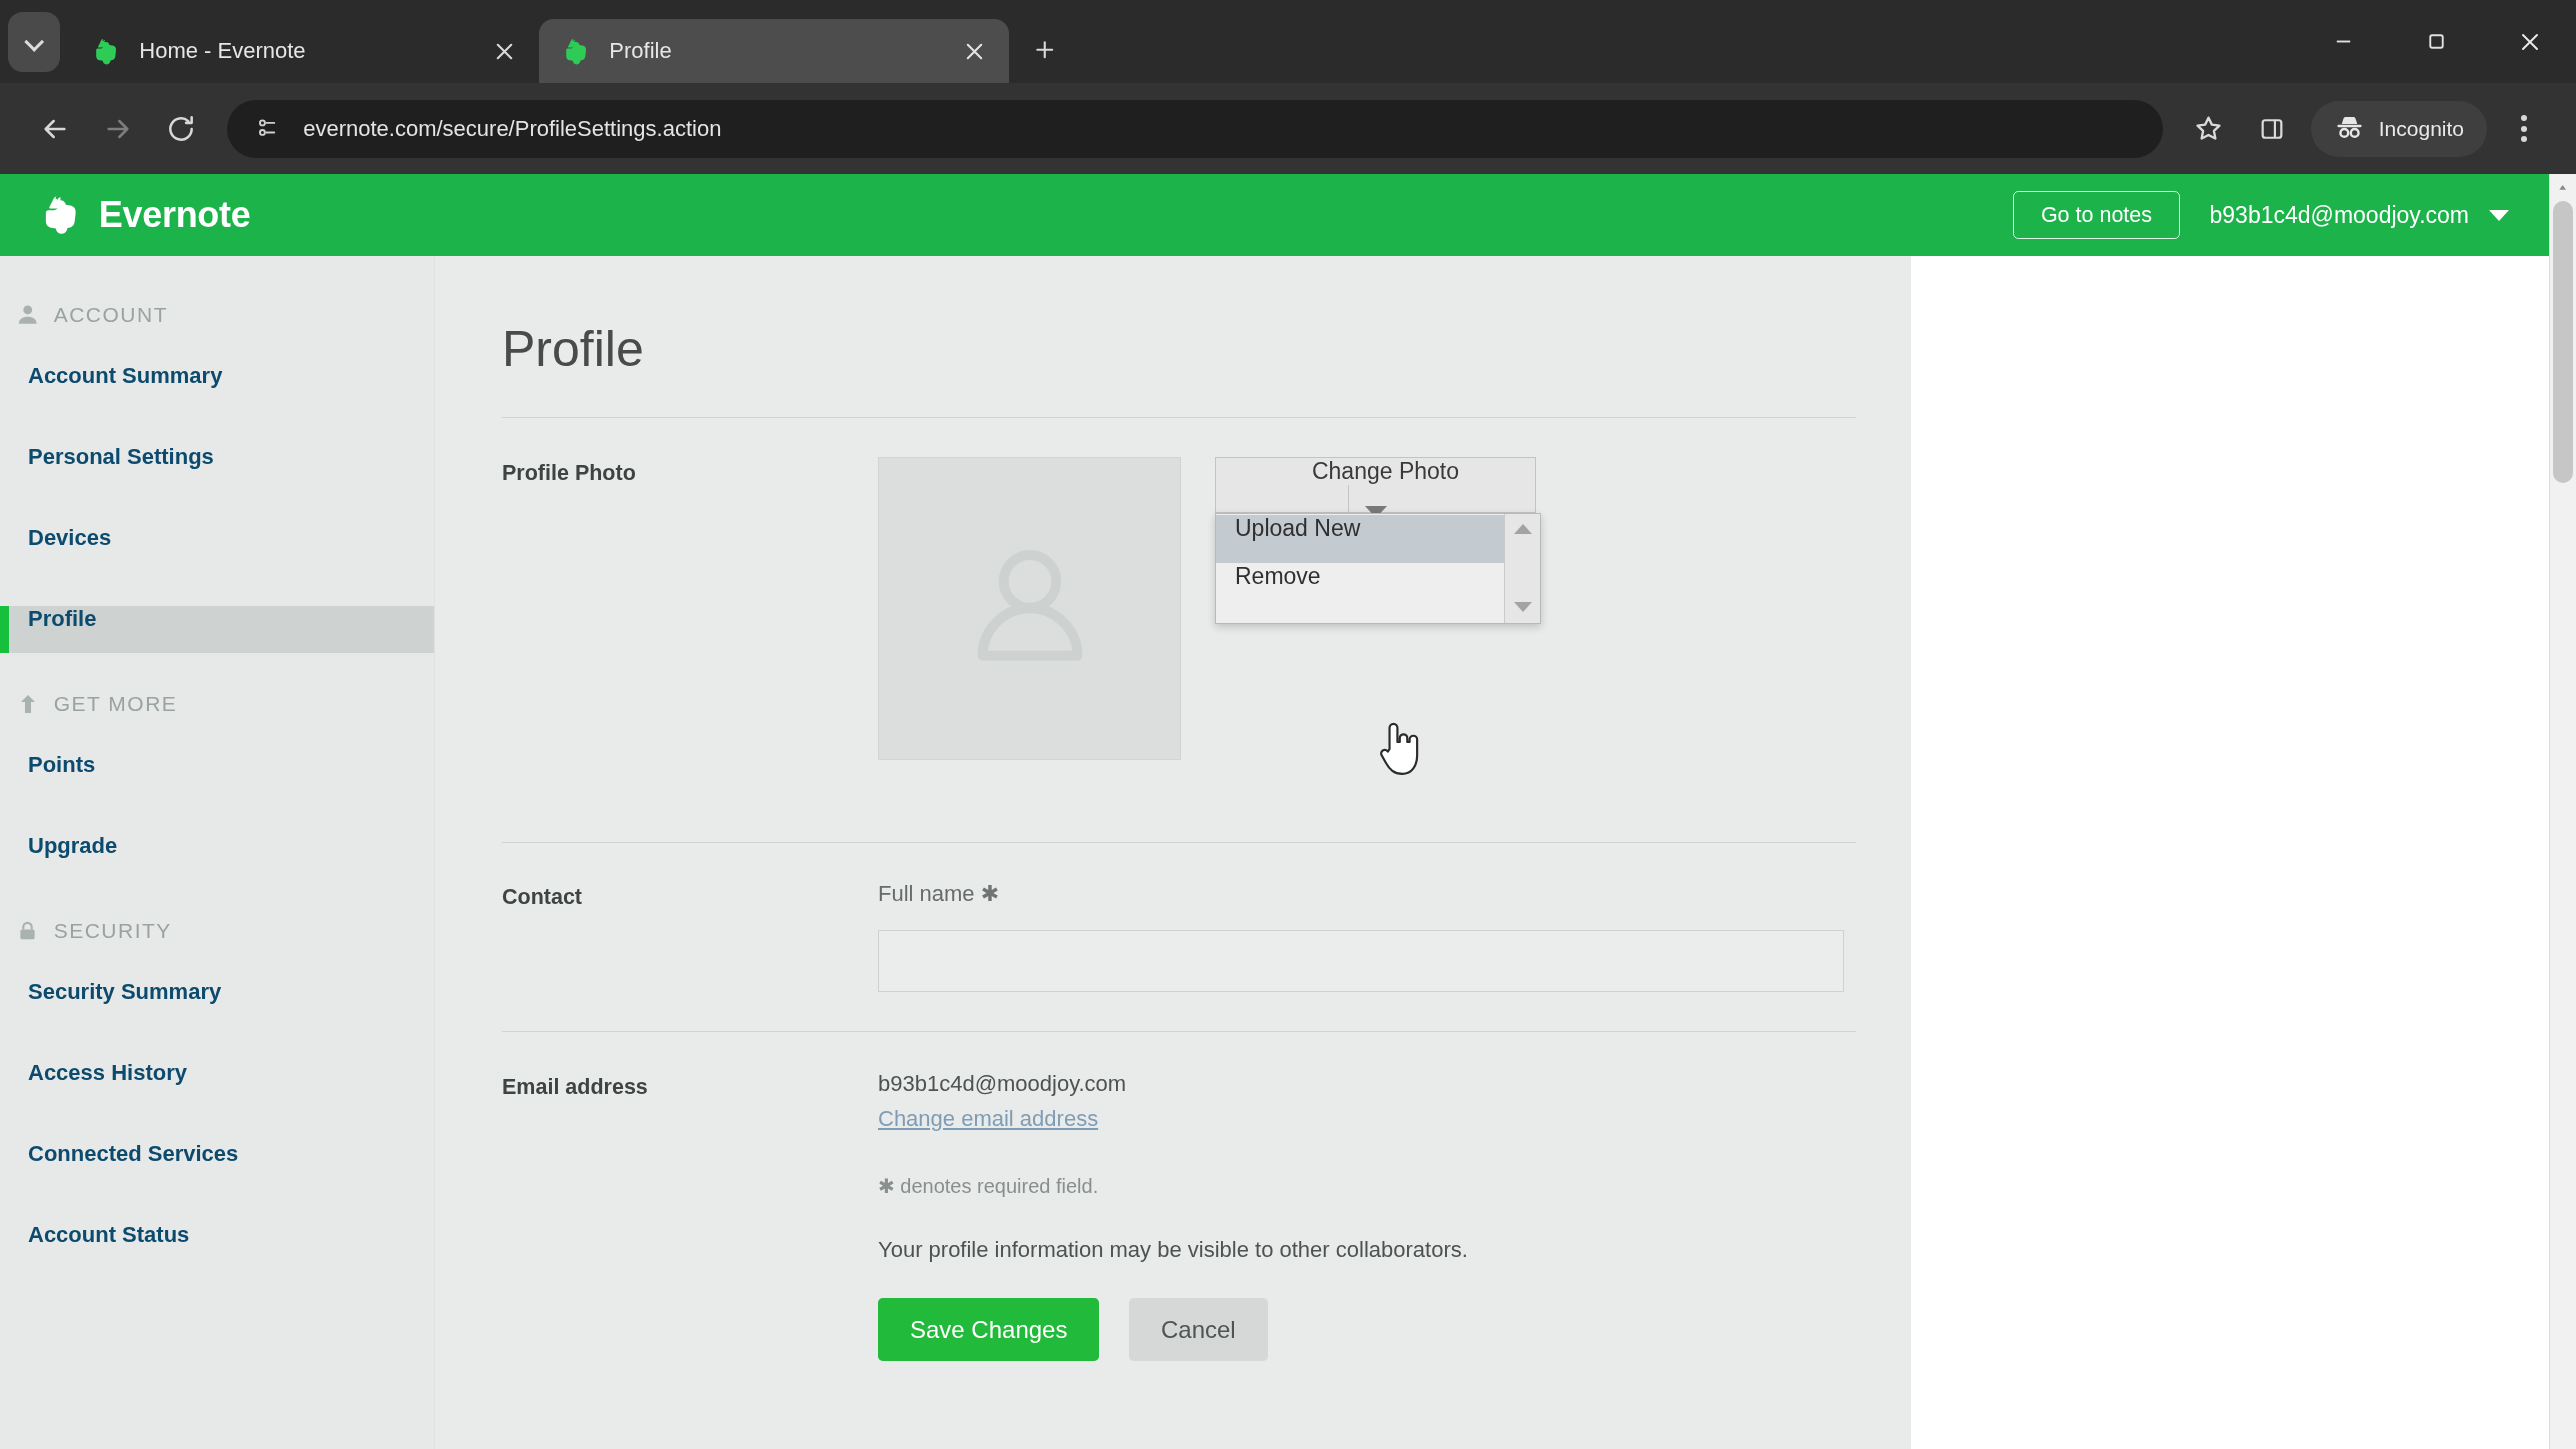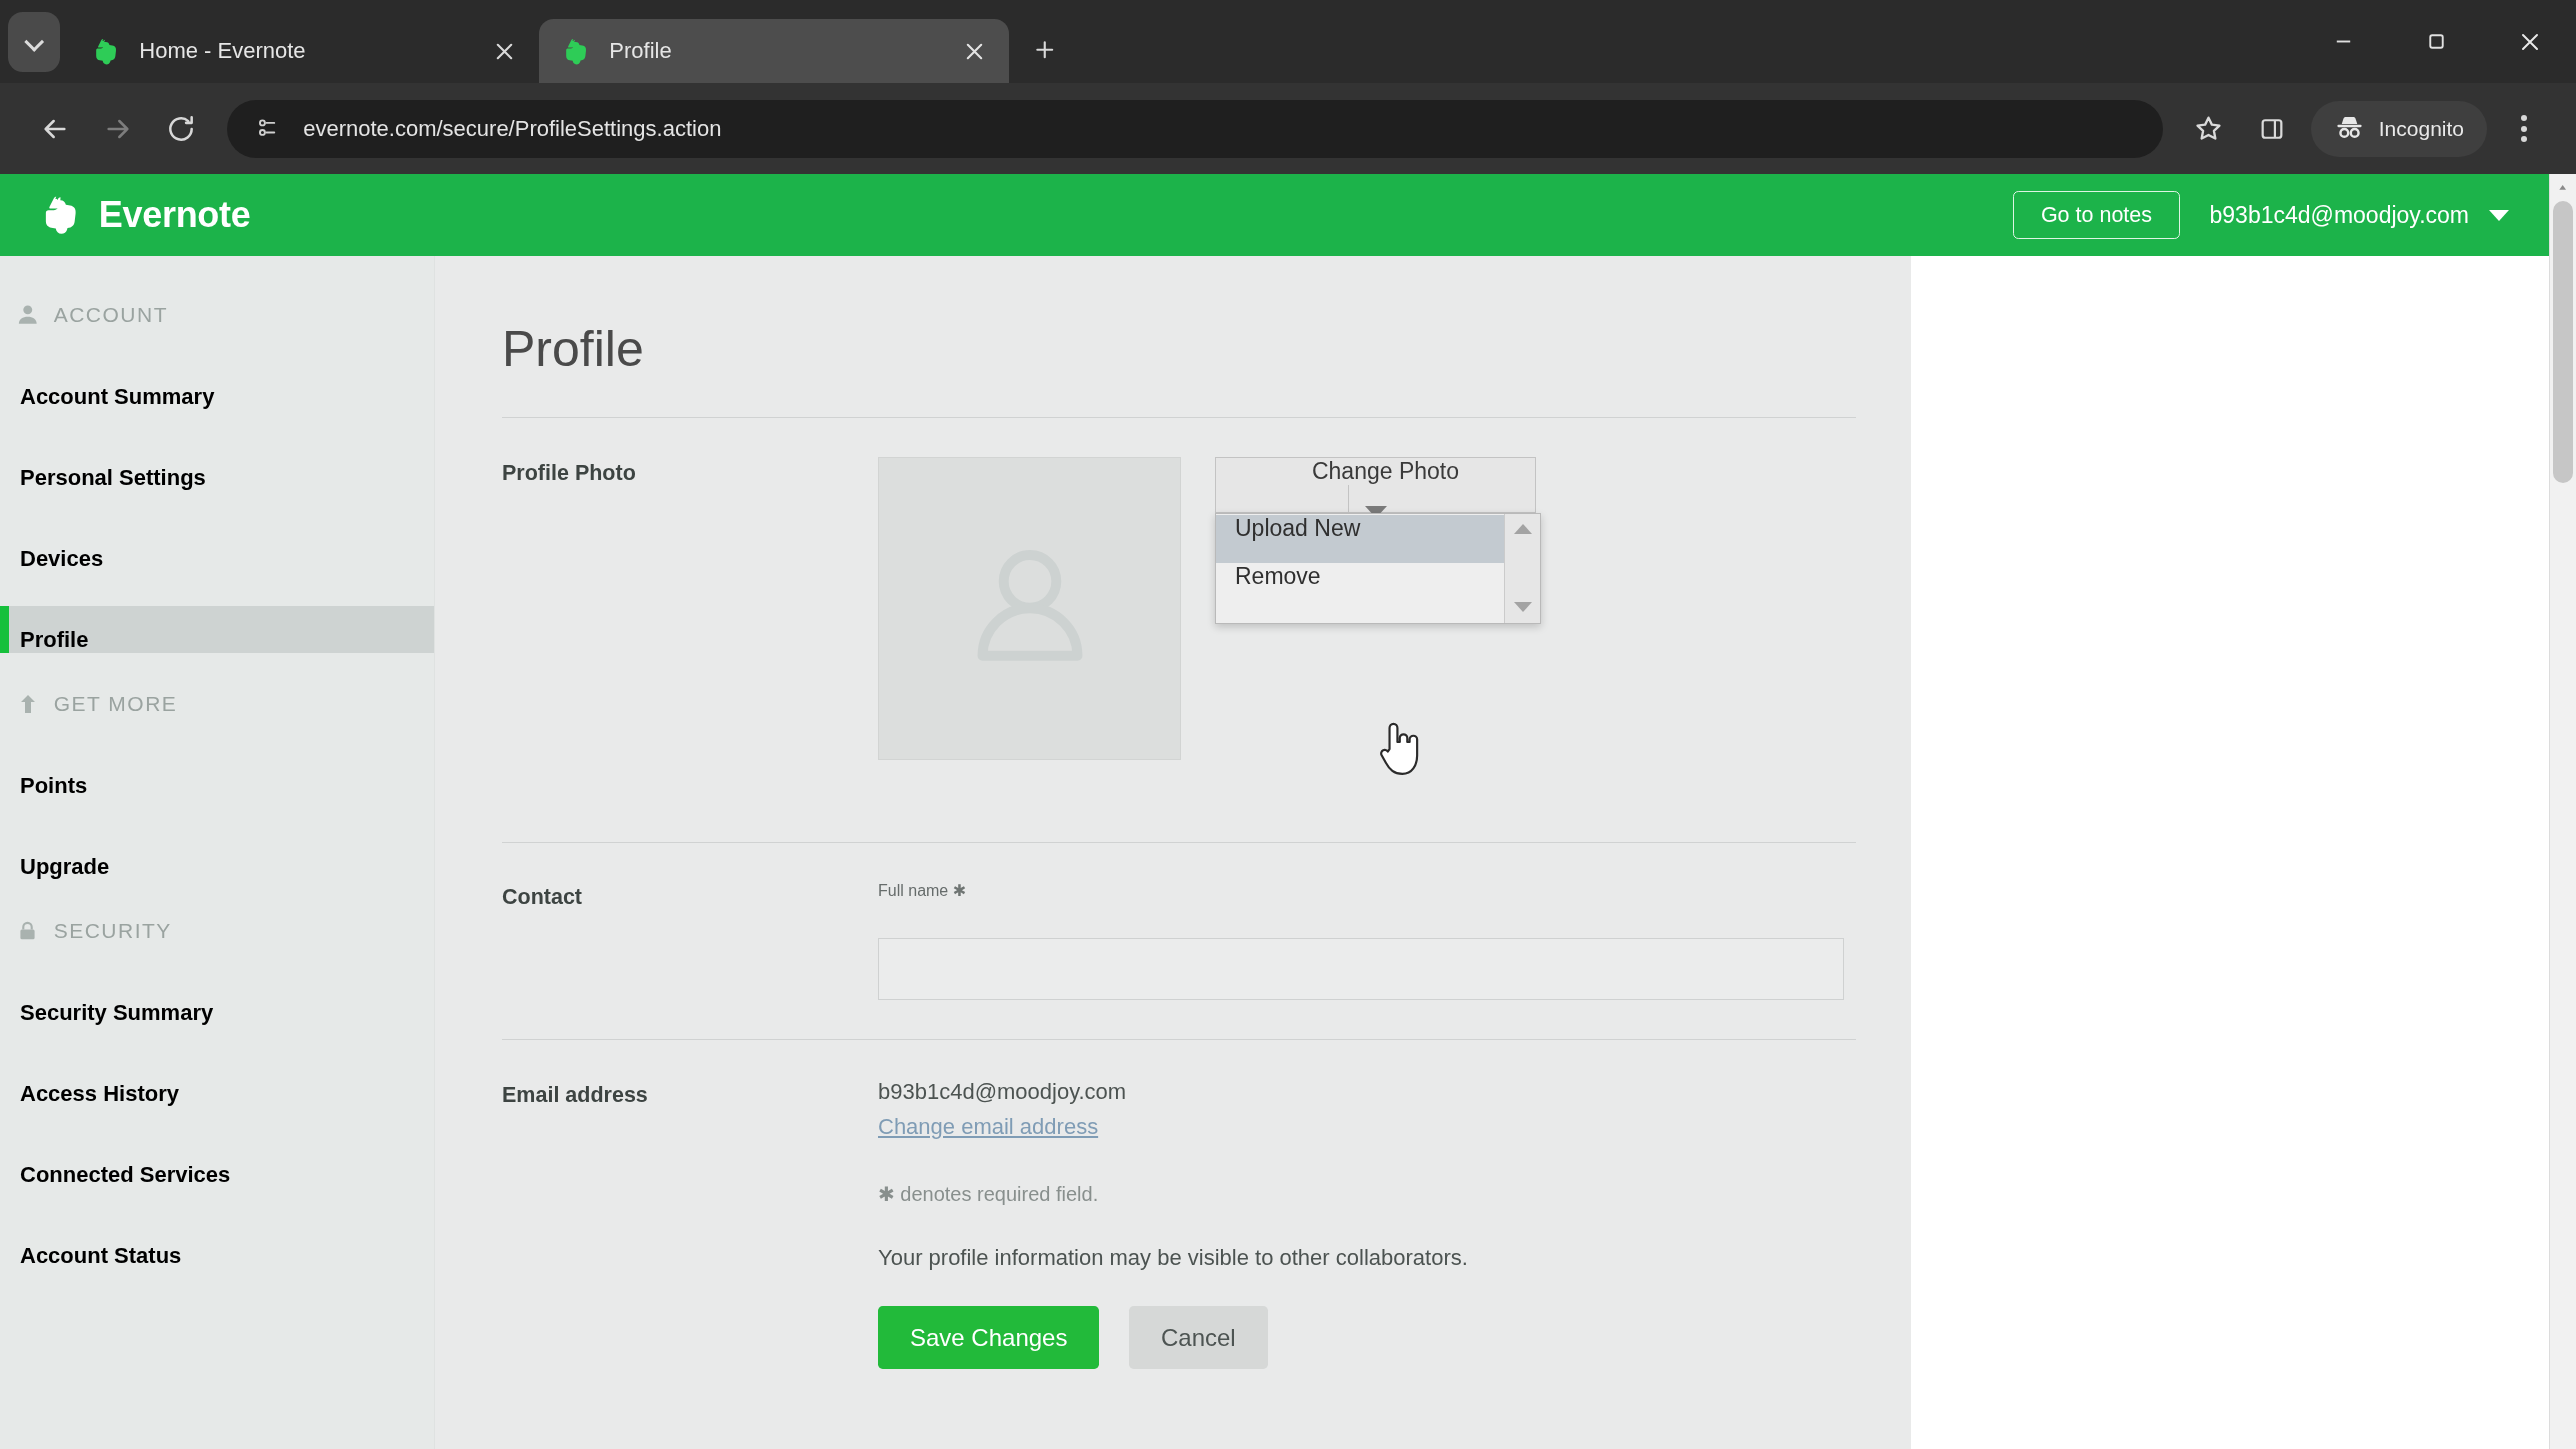--- a/index.html
+++ b/index.html
@@ -251,23 +251,23 @@
     flex: 0 0 auto;
   }
   .side-group-hdr .glabel {
     color: #9aa3a0;
     font-size: 21px;
     letter-spacing: 1.5px;
     margin-left: 10.7px;
   }
   .side-item {
     height: 47px;
-    display: flex; align-items: flex-end;
-    padding-left: 20px;
-    color: #000000;
+    display: flex; align-items: flex-start;
+    padding-left: 28px;
+    color: #0c4a6e;
     font-size: 22px;
     font-weight: bold;
     position: relative;
     margin-bottom: 34px;
   }
   .side-item.active {
     background: #ced3d2;
   }
   .side-item.active::before {
     content: "";
@@ -395,23 +395,23 @@
   .hint-text {
     position: absolute;
     left: 376px; top: 89px;
     font-size: 21.5px;
     color: #9b9b9b;
     white-space: nowrap;
     z-index: 5;
   }
 
   .field-label {
-    font-size: 16px;
+    font-size: 22px;
     color: #666c6b;
-    margin-bottom: 38px;
+    margin-bottom: 23px;
   }
   .req { color: #6f7573; }
   .text-input {
     width: 966px; height: 62px;
     background: #ebecec;
     border: 0.7px solid #cfd1d1;
     font-size: 21.5px;
     padding: 0 13.4px;
     color: #333;
     font-family: "Liberation Sans", sans-serif;

